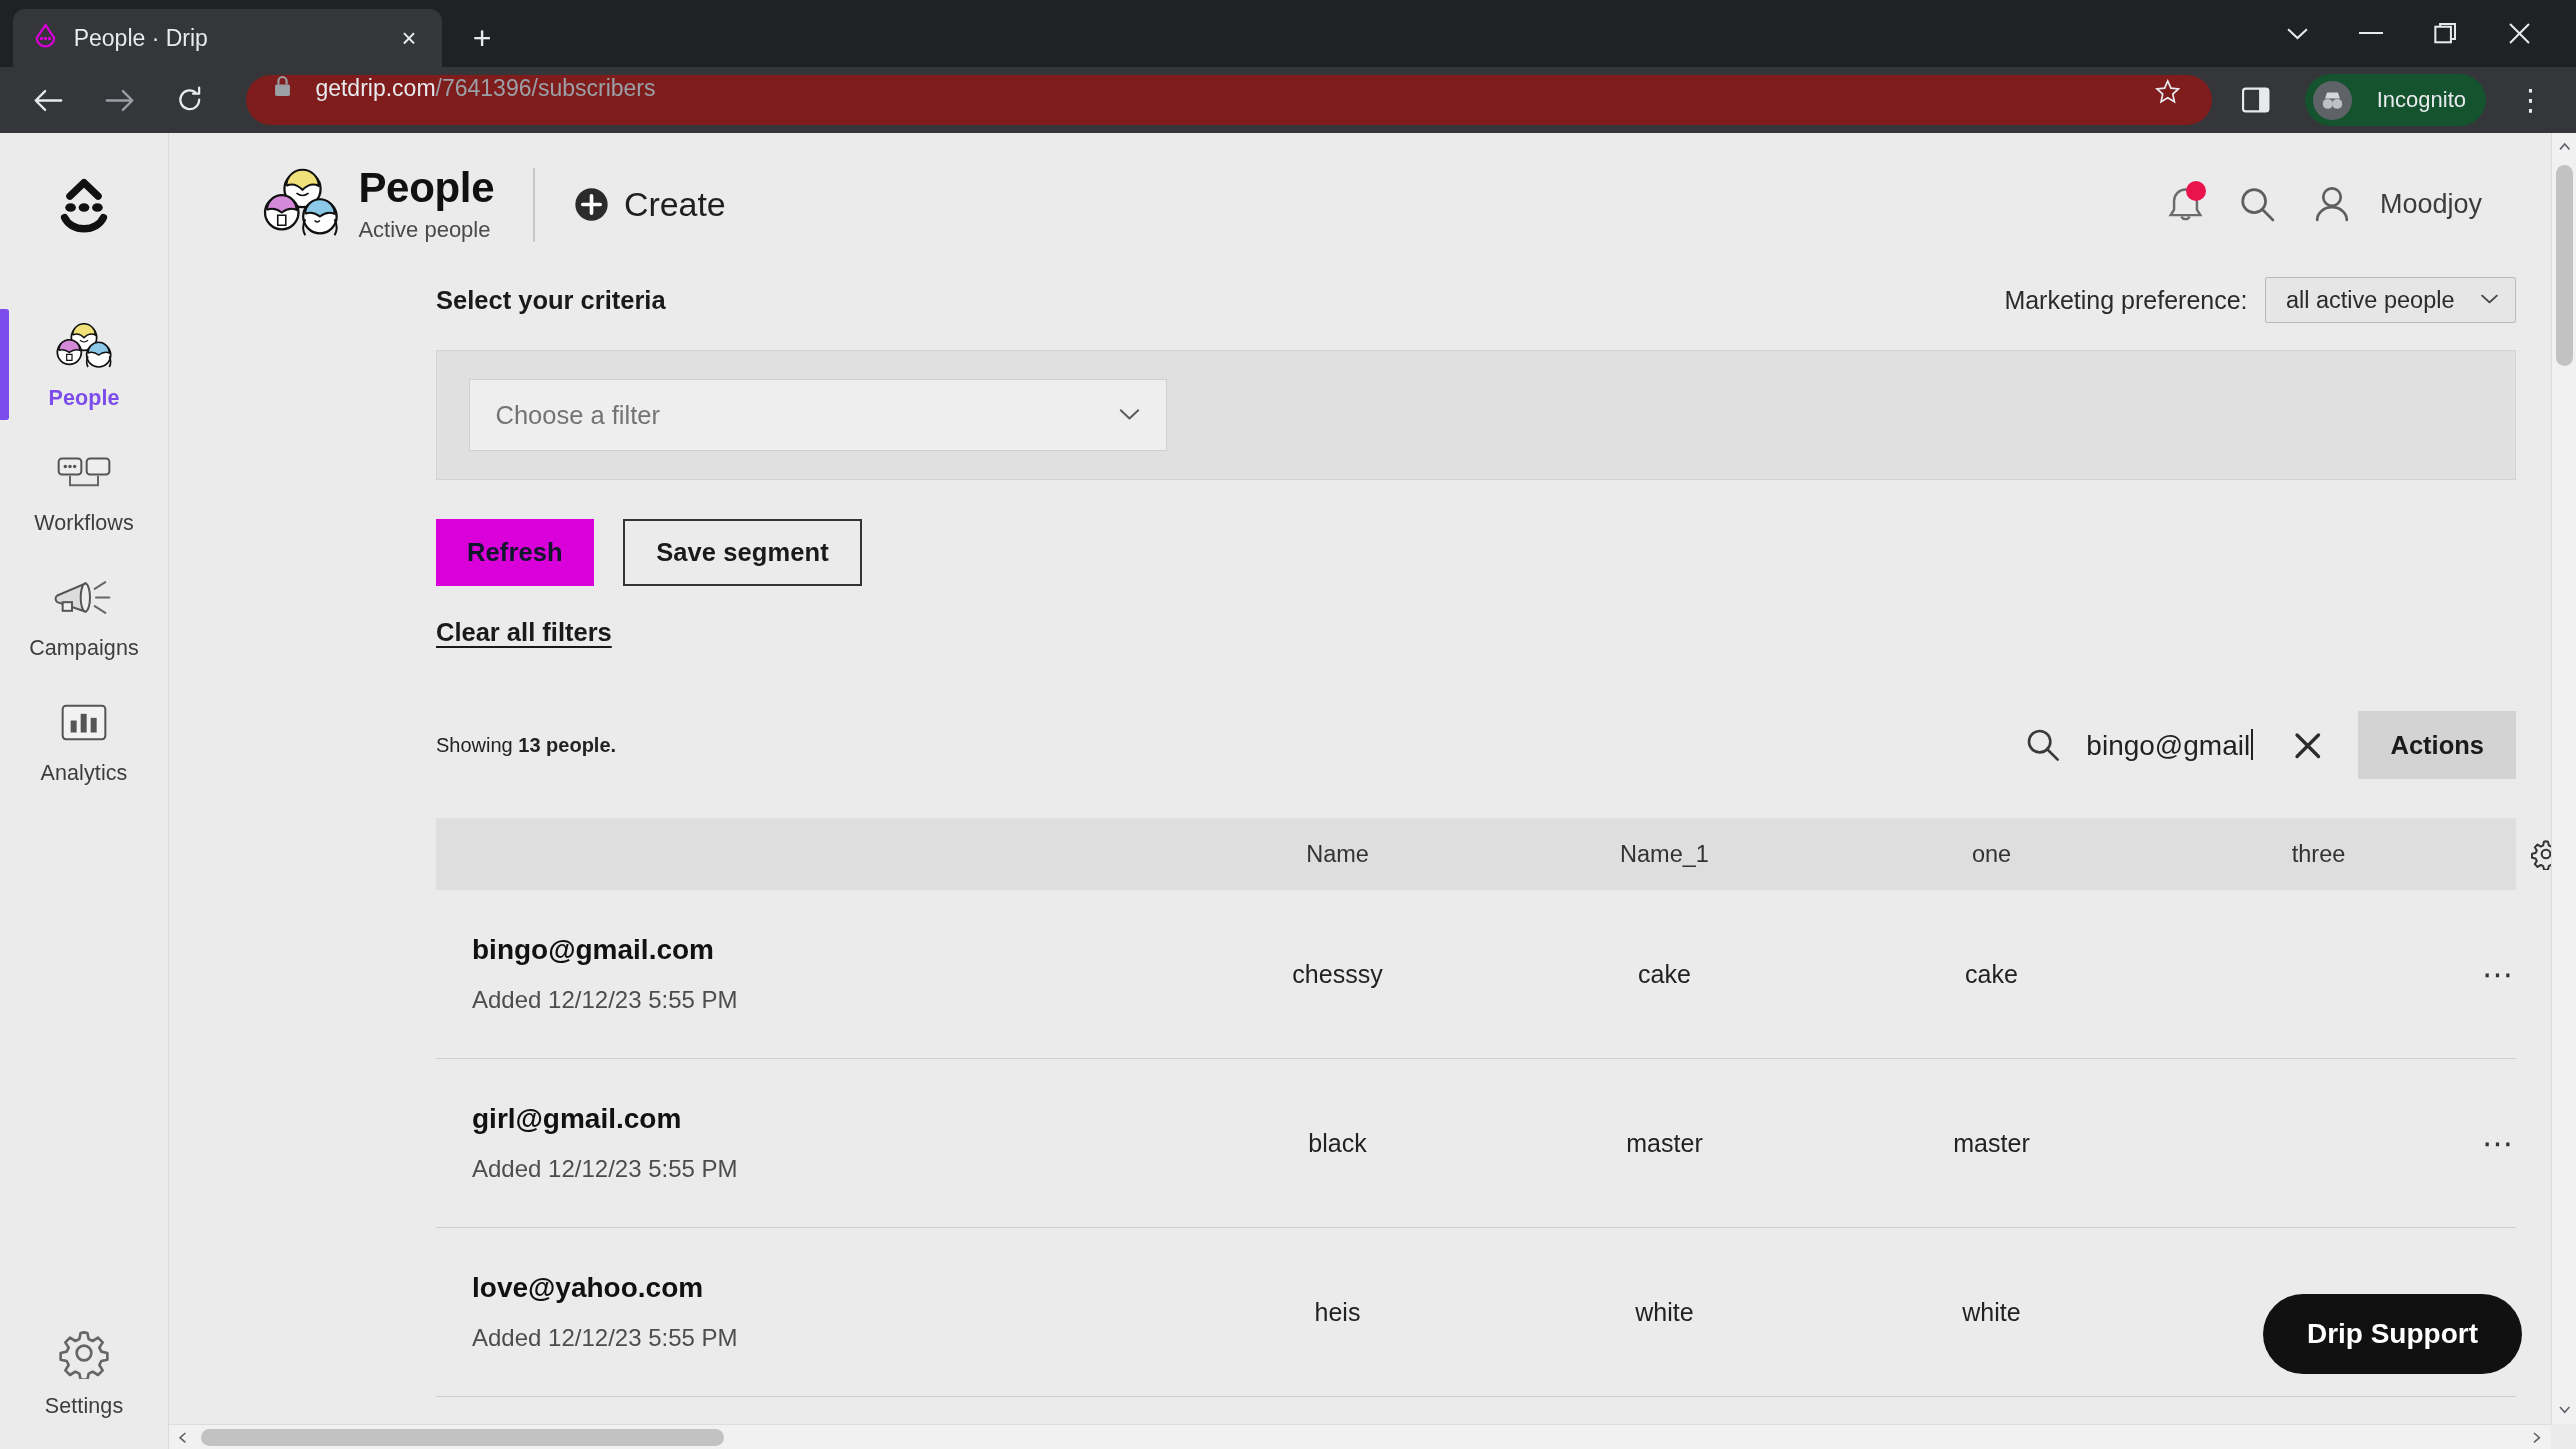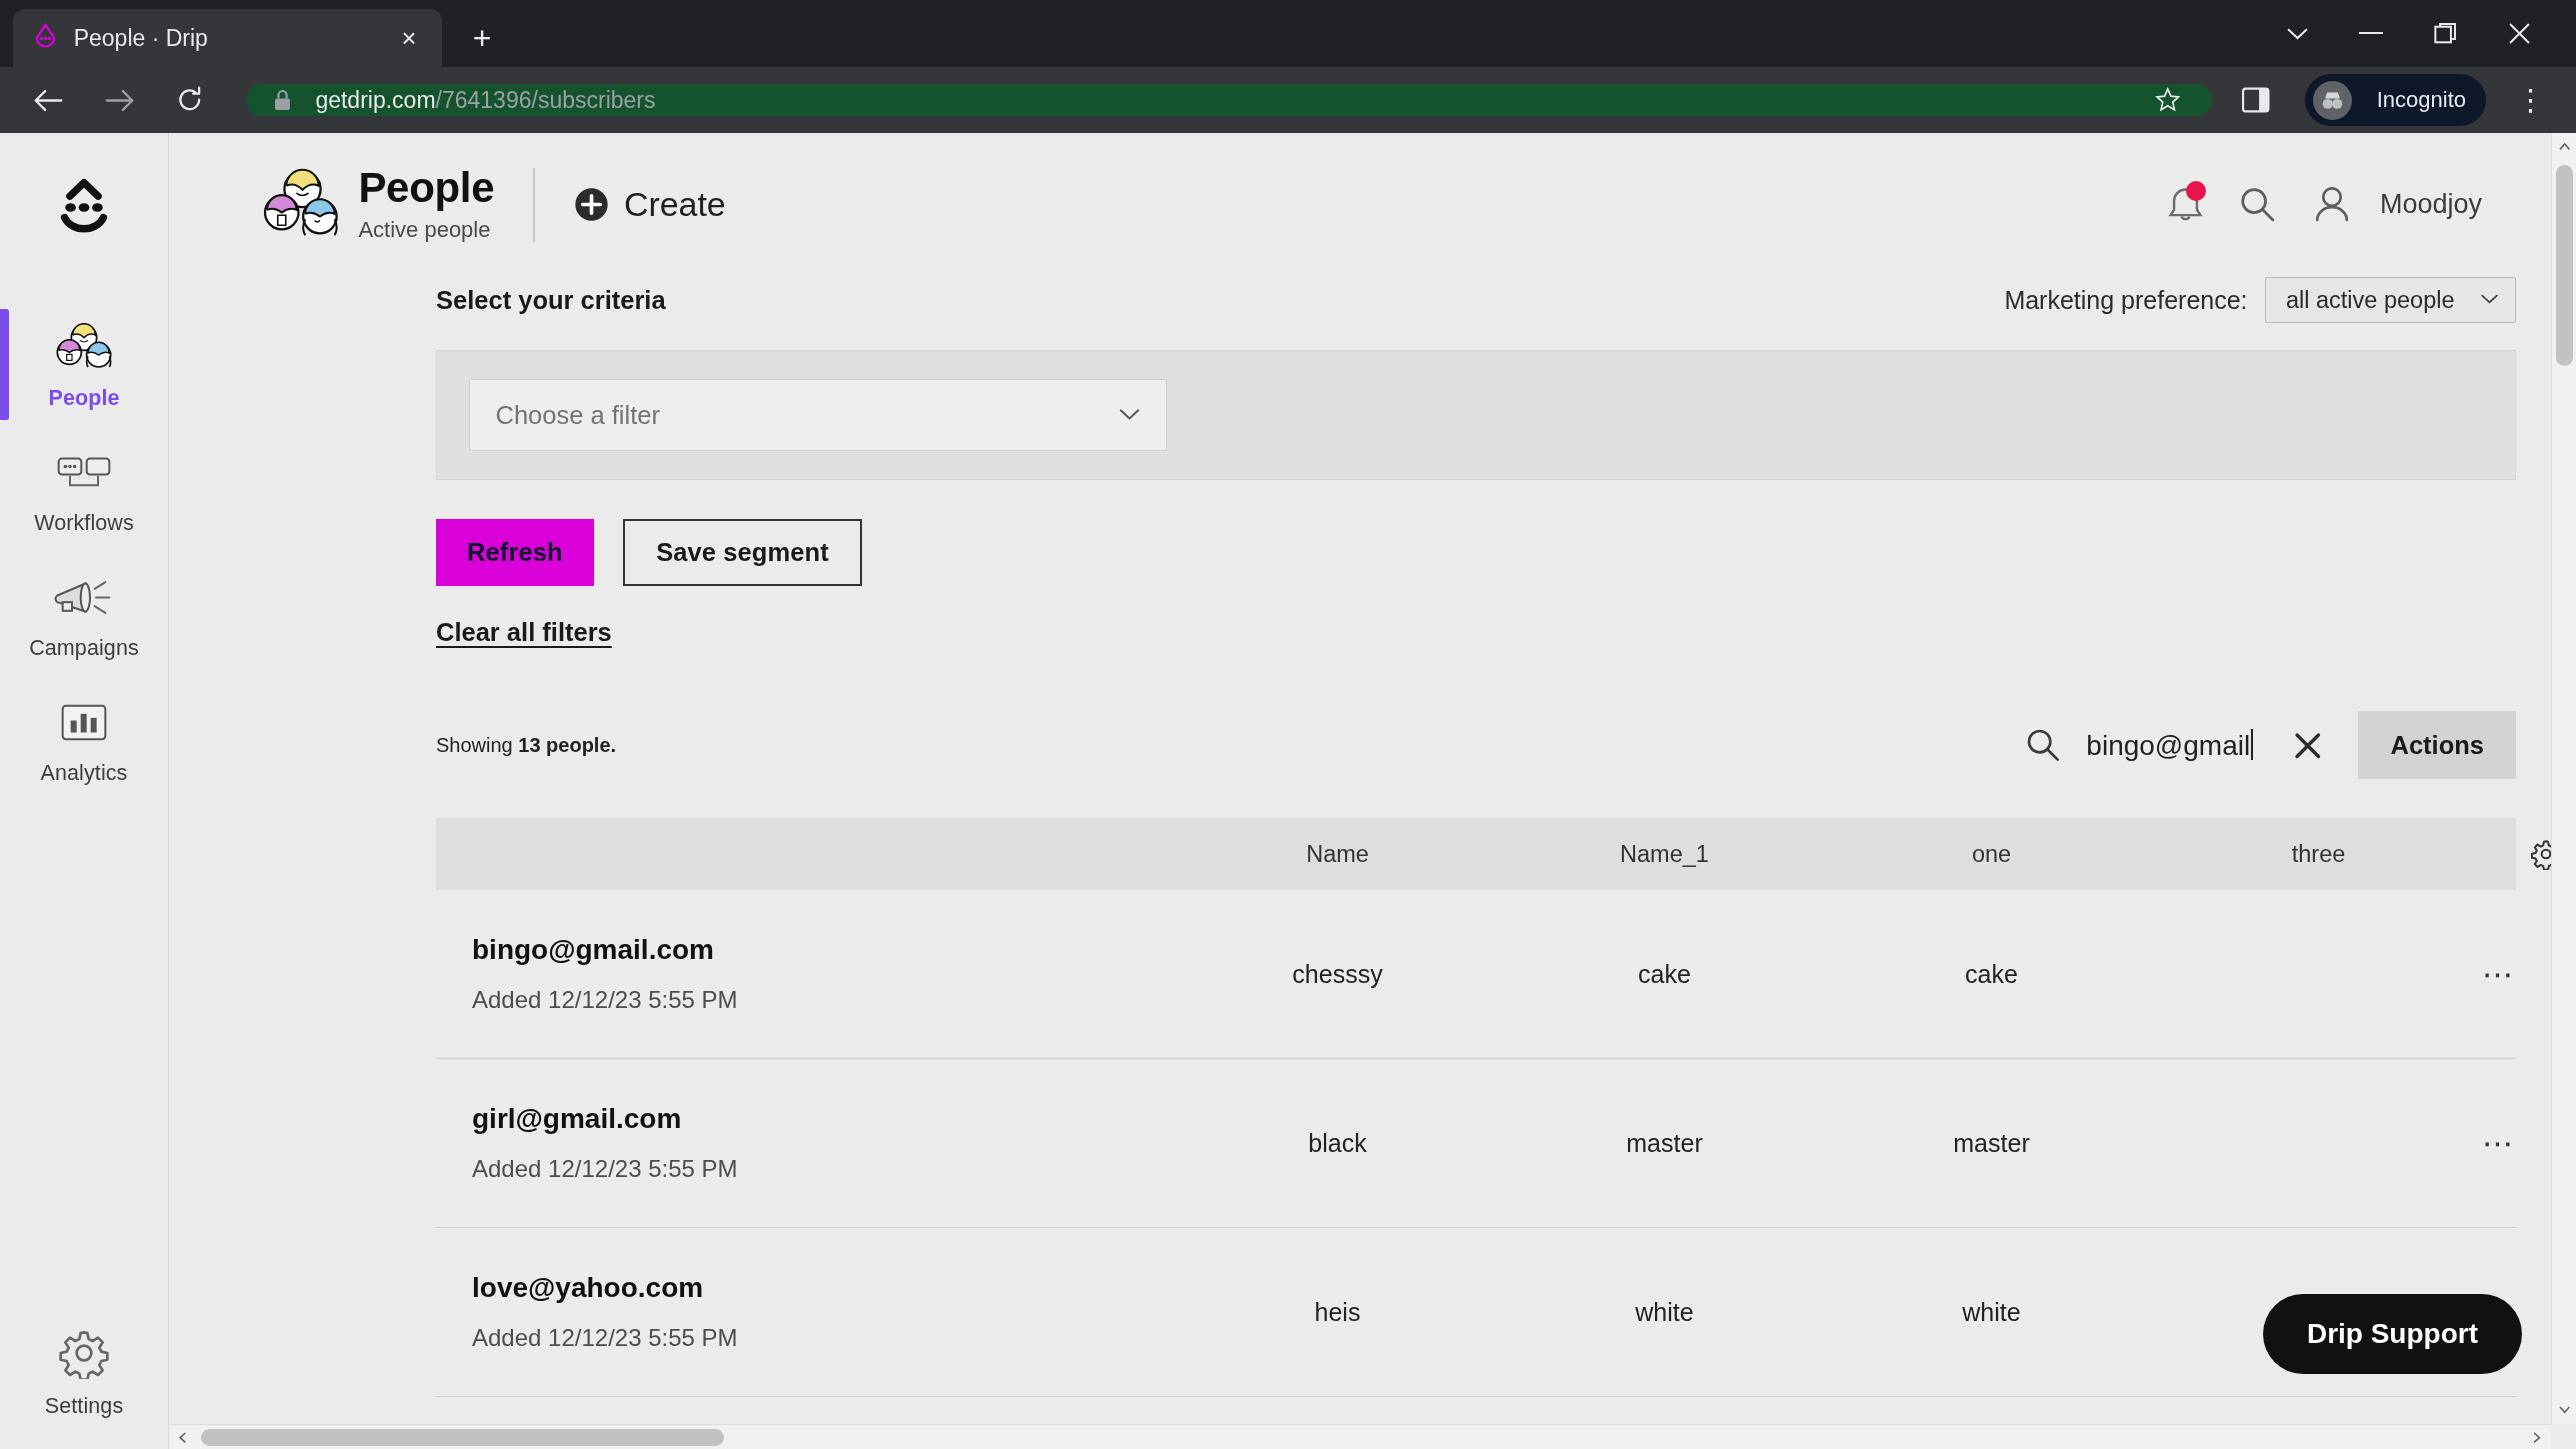--- a/index.html
+++ b/index.html
@@ -27,30 +27,30 @@
   .newtab { width: 50px; height: 50px; margin-left: 14.8px; margin-bottom: 4px; display:flex; align-items:center; justify-content:center; color:#e8eaed; font-size: 32px; font-weight: 300; }
   .win-controls { position: absolute; right: 20px; top: 9.4px; display: flex; gap: 0; align-items: center; }
   .win-btn { width: 74px; height: 48px; display:flex; align-items:center; justify-content:center; color:#e8eaed; }
 
   .toolbar {
     height: 66px; background: #35363a; display: flex; align-items: center; padding: 0 24px; gap: 23px;
     flex: 0 0 66px;
   }
   .nav-btn { width: 48px; height: 48px; display:flex; align-items:center; justify-content:center; color:#e8eaed; flex:0 0 48px;}
   .omnibox {
-    flex: 1; height: 32px; background: #14532d; border-radius: 25.5px; display: flex; align-items: center;
+    flex: 1; height: 50px; background: #7f1d1d; border-radius: 25.5px; display: flex; 
     padding: 0 27px; gap: 19px; margin-left: 9.4px;
   }
   .lock-icon { width: 23px; height: 23px; flex: 0 0 23px; display:flex; align-items:center; }
   .url { font-size: 23px; color: #9aa0a6; white-space: nowrap; flex:1; }
   .url b { color: #e8eaed; font-weight: 400; }
   .omni-star { width: 34px; height: 34px; display:flex; align-items:center; justify-content:center; color:#e8eaed;}
   .tb-icon { width: 43px; height: 43px; display:flex; align-items:center; justify-content:center; color:#e8eaed; flex:0 0 43px; }
   .incognito {
-    display: flex; align-items: center; gap: 25px; background: #0f172a; border-radius: 27px;
+    display: flex; align-items: center; gap: 25px; background: #14532d; border-radius: 27px;
     padding: 6.7px 20px 6.7px 8px; margin-left: 4px;
   }
   .incognito-avatar { width: 39px; height: 39px; border-radius: 50%; background: #5f6368; display:flex; align-items:center;justify-content:center; flex:0 0 39px;}
   .incognito-label { color: #e8eaed; font-size: 22px; white-space: nowrap; }
 
   
   .viewport { flex: 1; display: flex; background: #eaeaea; position: relative; overflow: hidden; }
 
   
   .rail {

